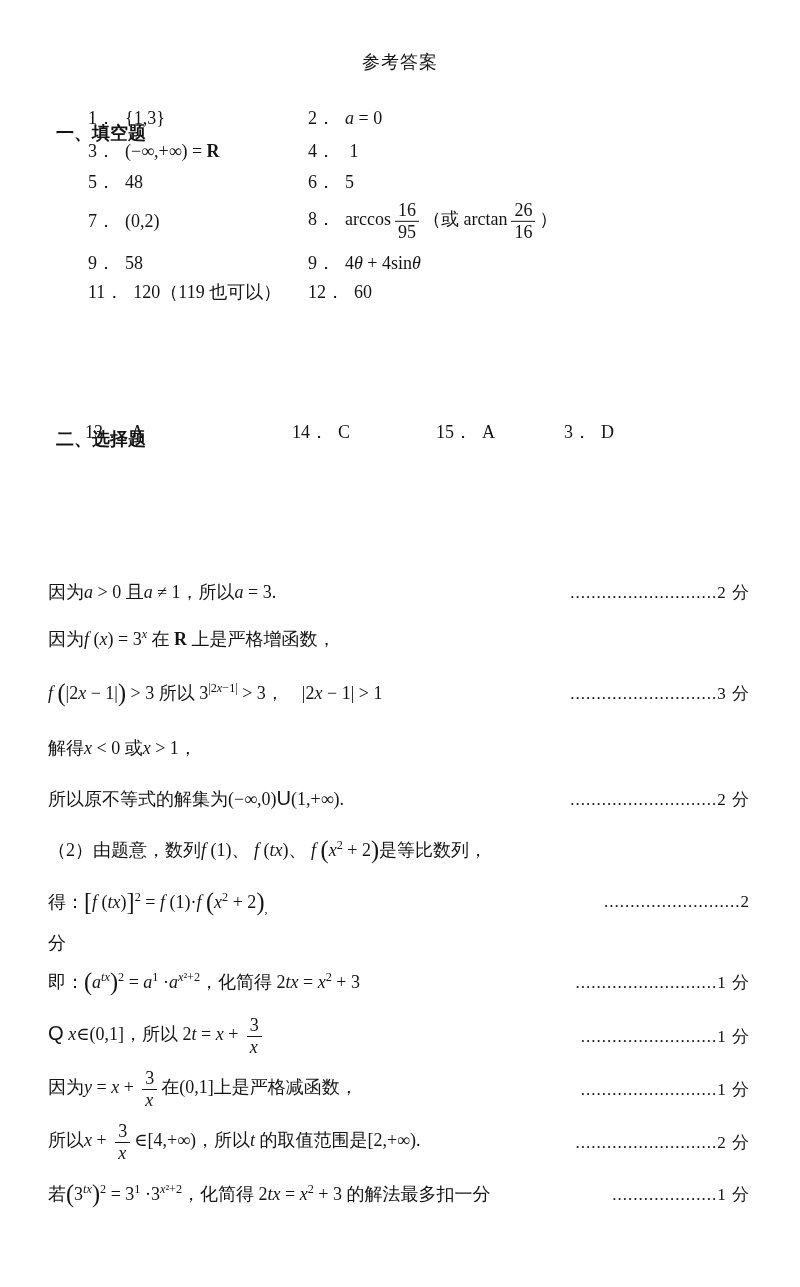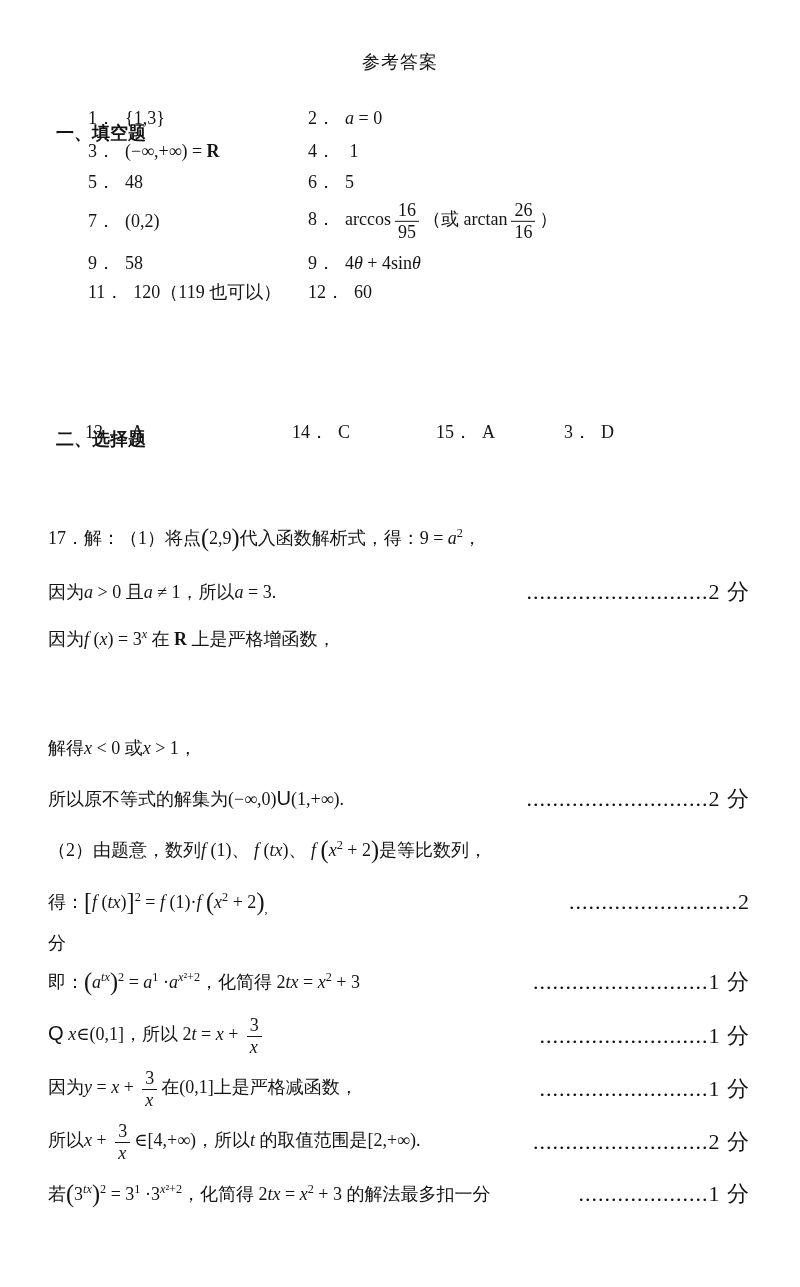--- a/index.html
+++ b/index.html
@@ -25,21 +25,21 @@
   .frow .c2{left:308px;}
   .no{margin-right:10px;}
   
   .citem{position:absolute;white-space:nowrap;margin-top:14px;}
   
   .sline{
     position:absolute;left:48px;width:702px;height:30px;
     display:flex;justify-content:space-between;align-items:center;
     white-space:nowrap;
   }
-  .tail{letter-spacing:1px;font-size:22px;flex:0 0 auto;margin-left:8px;}
+  .tail{letter-spacing:1px;font-size:17px;flex:0 0 auto;margin-left:8px;}
   .formula{flex:0 1 auto;}
   
   i{font-style:italic;}
   b{font-weight:bold;}
   sup{font-size:68%;line-height:0;vertical-align:super;}
   sub{font-size:68%;line-height:0;vertical-align:sub;}
   .frac{display:inline-block;vertical-align:middle;text-align:left;margin:0 4px;line-height:1.15;}
   .frac .n{display:block;border-bottom:1px solid #141414;padding:0 3px;}
   .frac .d{display:block;padding:0 3px;}
   .bp{font-size:135%;line-height:0;vertical-align:-0.07em;}
@@ -79,31 +79,31 @@
     <span class="cell c2"><span class="no">12．</span><span>60</span></span>
   </div>
 
   <div class="heading" style="top:382px">二、选择题</div>
   <div class="citem" style="top:406px;left:85px"><span class="no">13．</span><span>A</span></div>
   <div class="citem" style="top:406px;left:292px"><span class="no">14．</span><span>C</span></div>
   <div class="citem" style="top:406px;left:436px"><span class="no">15．</span><span>A</span></div>
   <div class="citem" style="top:406px;left:564px"><span class="no">3．</span><span>D</span></div>
 
 
-  <div class="sline" style="top:523px">
-      <span class="formula">17．解：（1）将点<span class="bp">(</span>2,9<span class="bp">)</span>代入函数解析式，得：9 = <i>a</i><sup>2</sup>，</span>
-      <span class="tail"></span>
-    </div>
   <div class="sline" style="top:577px">
       <span class="formula">因为<i>a</i> &gt; 0 且<i>a</i> ≠ 1，所以<i>a</i> = 3.</span>
       <span class="tail">............................2 分</span>
     </div>
   <div class="sline" style="top:624px">
       <span class="formula">因为<i>f</i> (<i>x</i>) = 3<sup><i>x</i></sup> 在 <b>R</b> 上是严格增函数，</span>
       <span class="tail"></span>
+    </div>
+  <div class="sline" style="top:678px">
+      <span class="formula"><i>f</i> <span class="bp">(</span>|2<i>x</i> − 1|<span class="bp">)</span> &gt; 3 所以 3<sup>|2<i>x</i>−1|</sup> &gt; 3，　|2<i>x</i> − 1| &gt; 1</span>
+      <span class="tail">............................3 分</span>
     </div>
   <div class="sline" style="top:733px">
       <span class="formula">解得<i>x</i> &lt; 0 或<i>x</i> &gt; 1，</span>
       <span class="tail"></span>
     </div>
   <div class="sline" style="top:784px">
       <span class="formula">所以原不等式的解集为(−∞,0)<span class="cup">U</span>(1,+∞).</span>
       <span class="tail">............................2 分</span>
     </div>
   <div class="sline" style="top:835px">

